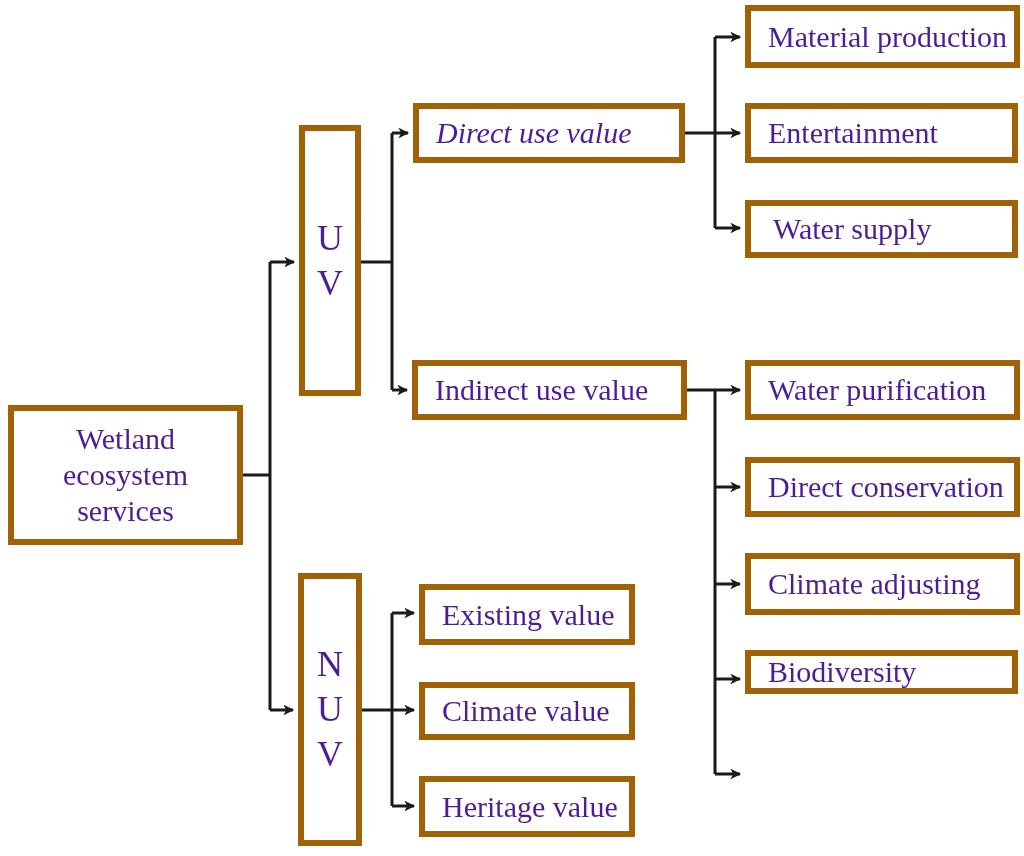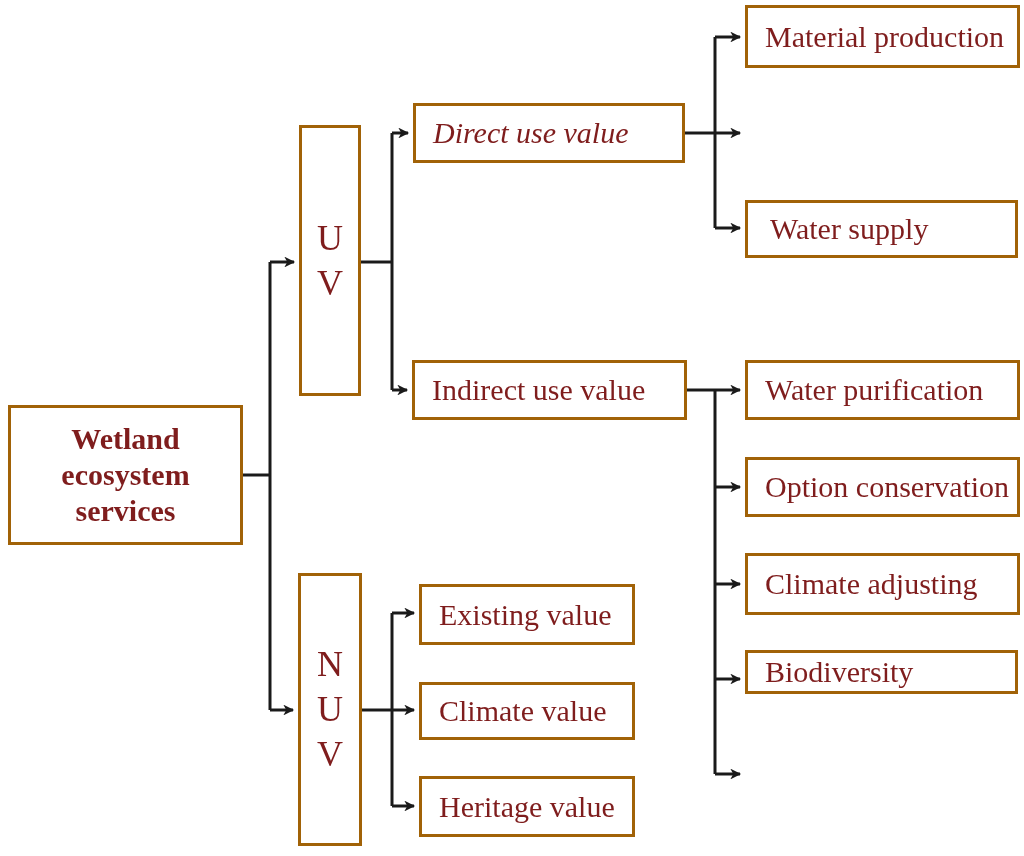--- a/index.html
+++ b/index.html
@@ -19,43 +19,43 @@
   #wires {
     position: absolute;
     left: 0;
     top: 0;
     width: 1024px;
     height: 856px;
   }
   .node {
     position: absolute;
     box-sizing: border-box;
-    border: 3px solid #a16207;
+    border: 6px solid #a16207;
     background: #ffffff;
     display: flex;
     align-items: center;
     font-size: 30px;
     line-height: 1.2;
     white-space: pre-line;
-    color: #7f1d1d;
+    color: #4c1d95;
   }
   .leaf {
     padding-left: 17px;
     justify-content: flex-start;
   }
   .centered {
     justify-content: center;
     text-align: center;
   }
   .trunk {
     font-size: 36px;
     line-height: 1.25;
   }
   
-  #n-root        { left: 8px;   top: 405px; width: 235px; height: 140px; font-weight: bold; }
+  #n-root        { left: 8px;   top: 405px; width: 235px; height: 140px; }
   #n-uv          { left: 299px; top: 125px; width: 62px;  height: 271px; }
   #n-nuv         { left: 298px; top: 573px; width: 64px;  height: 273px; }
   #n-direct      { left: 413px; top: 103px; width: 272px; height: 60px; font-style: italic; }
   #n-indirect    { left: 412px; top: 360px; width: 275px; height: 60px; }
   #n-existing    { left: 419px; top: 584px; width: 216px; height: 61px; }
   #n-option      { left: 419px; top: 682px; width: 216px; height: 58px; }
   #n-heritage    { left: 419px; top: 776px; width: 216px; height: 61px; }
   #n-material    { left: 745px; top: 5px;   width: 275px; height: 63px; }
   #n-entertain   { left: 745px; top: 103px; width: 273px; height: 60px; }
   #n-watersup    { left: 745px; top: 200px; width: 273px; height: 58px; padding-left: 22px; }
@@ -126,25 +126,26 @@
   <div class="node leaf" id="n-indirect">Indirect use value</div>
 
   <div class="node leaf" id="n-existing">Existing value</div>
 
   <div class="node leaf" id="n-option">Climate value</div>
 
   <div class="node leaf" id="n-heritage">Heritage value</div>
 
   <div class="node leaf" id="n-material">Material production</div>
 
+  <div class="node leaf" id="n-entertain">Entertainment</div>
 
   <div class="node leaf" id="n-watersup">Water supply</div>
 
   <div class="node leaf" id="n-waterpur">Water purification</div>
 
-  <div class="node leaf" id="n-watercon">Option conservation</div>
+  <div class="node leaf" id="n-watercon">Direct conservation</div>
 
   <div class="node leaf" id="n-climate">Climate adjusting</div>
 
   <div class="node leaf" id="n-biodiv">Biodiversity</div>
 
 
 </div>
 
 </body></html>

